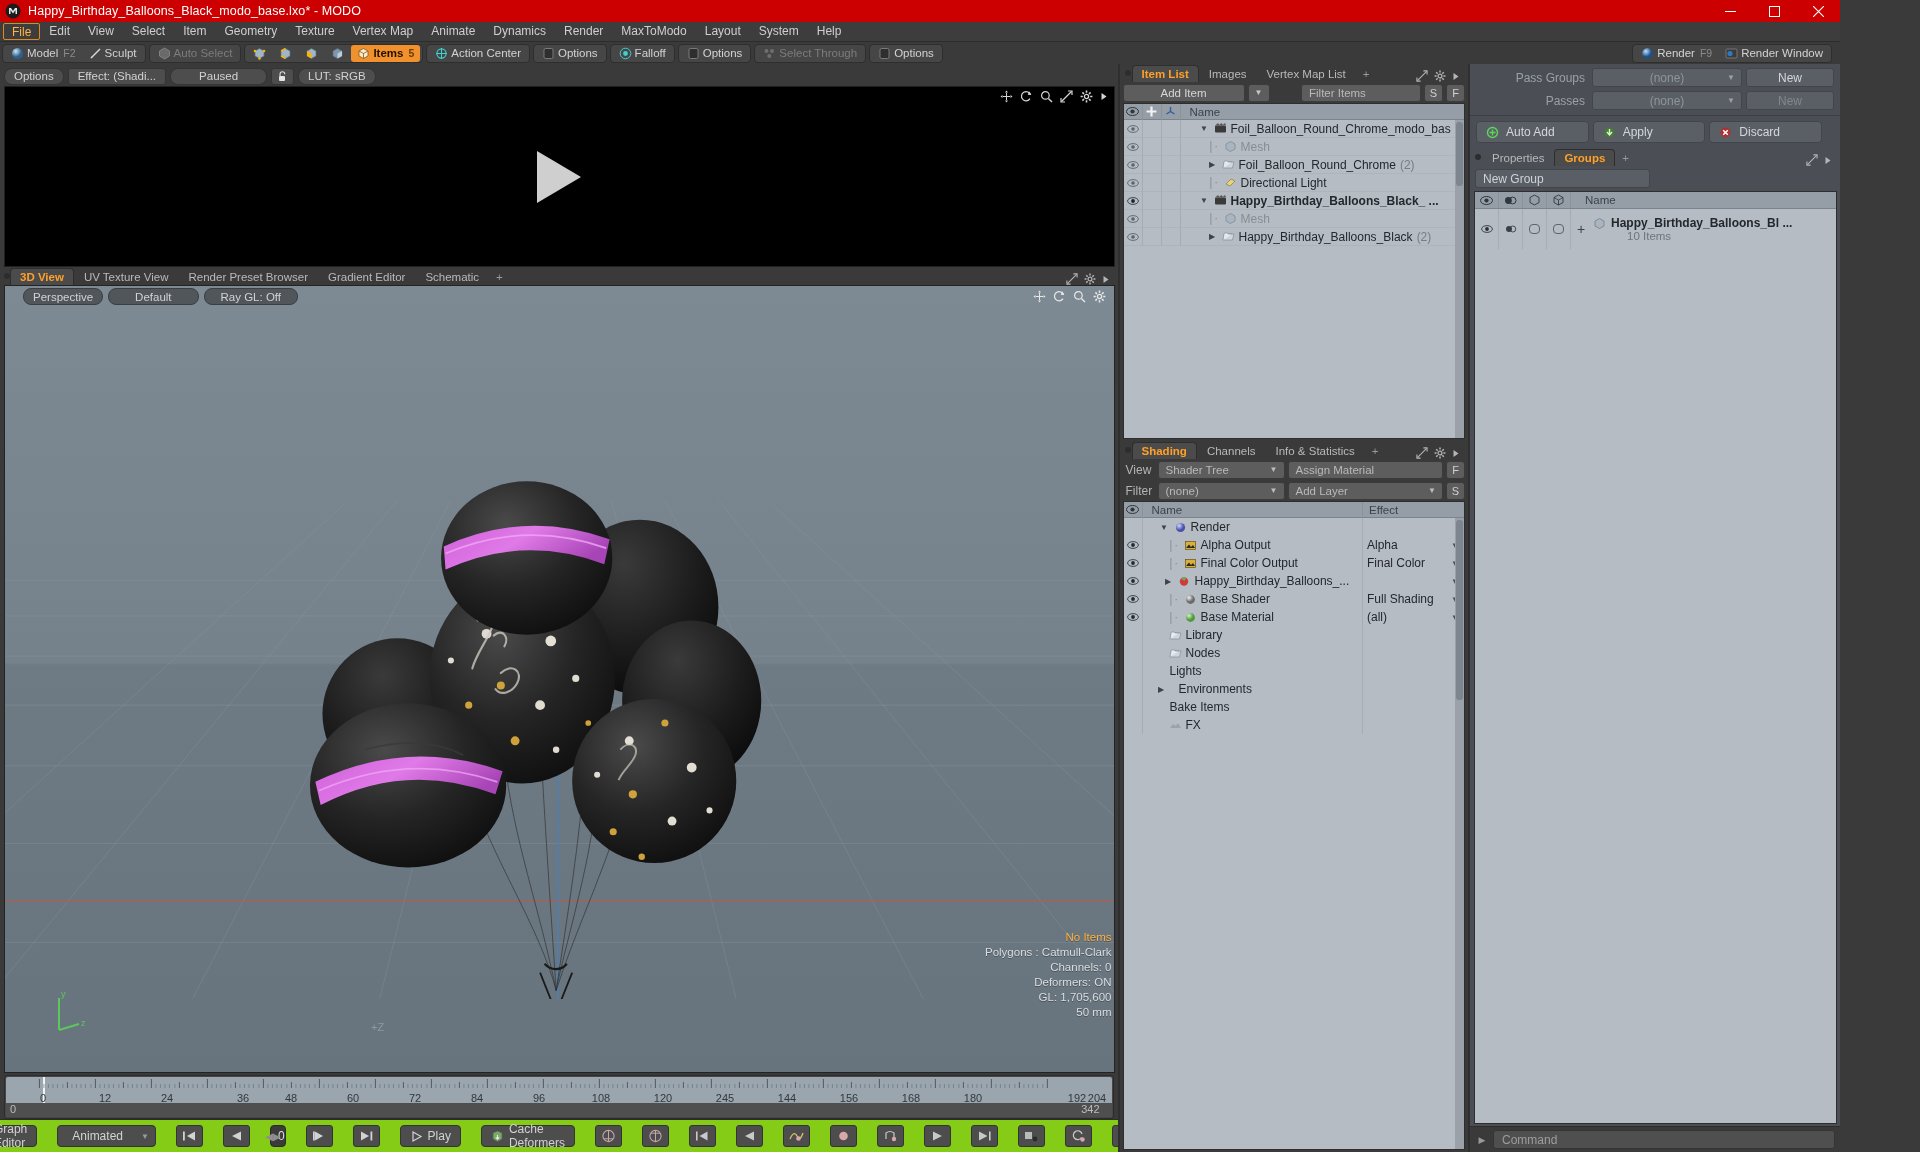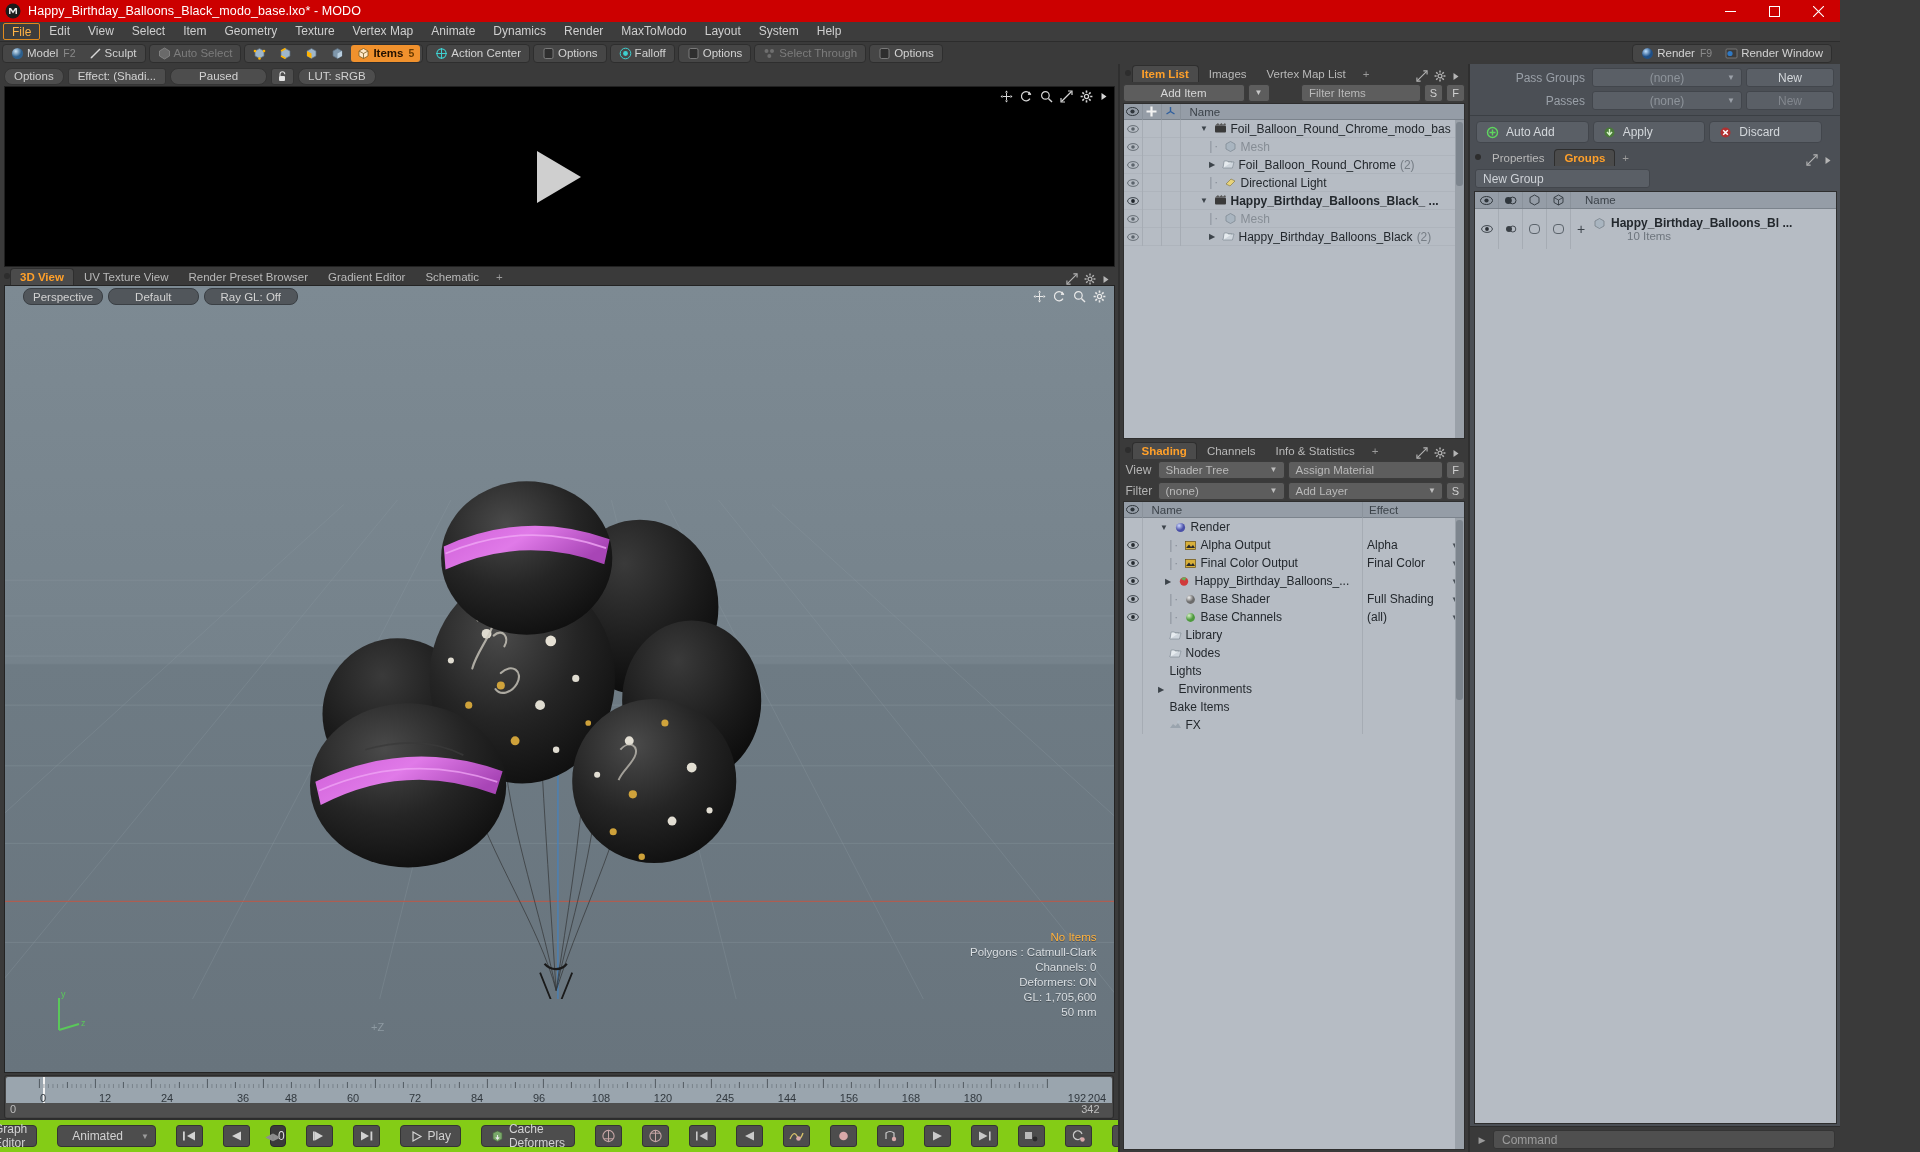--- a/index.html
+++ b/index.html
@@ -66,21 +66,21 @@
   .tabicons{ margin-left:auto; display:flex; gap:6px; align-items:center; padding-right:8px;}
 
   
   .vpwrap{ flex:1 1 auto; position:relative; margin:0 3px 0 4px; border:1px solid #232323; overflow:hidden;}
   .vp3d{ position:absolute; inset:0; background:
        linear-gradient(180deg,#7d8a93 0%, #75828b 48%, #6e7b84 48.2%, #68747d 100%);}
   .vphdr{ position:absolute; left:0; top:0; right:0; height:19px; display:flex; align-items:center; gap:5px; padding:2px 0 0 18px; z-index:5;}
   .vphdr .pbtn{ background:#51565b; border-color:#3a3f44;}
   .vphdr-icons{ margin-left:auto; display:flex; gap:7px; padding-right:8px; align-items:center;}
   .grid{ position:absolute; inset:0; }
-  .stats{ position:absolute; right:17px; bottom:52px; text-align:right; font-size:11.5px; color:#d8dde1; line-height:15px; text-shadow:0 1px 0 #4a5258;}
+  .stats{ position:absolute; right:2px; bottom:52px; text-align:right; font-size:11.5px; color:#d8dde1; line-height:15px; text-shadow:0 1px 0 #4a5258;}
   .stats .hl{ color:#ffb13d; }
   .axisgiz{ position:absolute; left:44px; bottom:36px; width:46px; height:46px;}
   .vplabel{ position:absolute; color:#8e9aa2; font-size:11px;}
 
   
   .timeline{ flex:0 0 44px; padding:2px 4px 0 4px; display:flex; flex-direction:column;}
   .trulerwrap{ border:1px solid #2c2c2c; border-radius:3px; background:#474747; flex:1 1 auto; display:flex; flex-direction:column; overflow:hidden;}
   .truler{ height:26px; background:#9aa5ae; position:relative; margin:1px 1px 0 1px; border-radius:2px 2px 0 0;}
   .truler .tlab{ position:absolute; bottom:-1px; transform:translateX(-50%); font-size:11px; color:#31383e;}
   .tplay{ position:absolute; top:0; bottom:0; width:2px; background:#f3f3f3;}
@@ -1216,21 +1216,21 @@
                     <svg viewBox="0 0 13 13">
                       <defs>
                         <radialGradient id="gn1" cx="33%" cy="28%">
                           <stop offset="0" stop-color="#d8f0c8"></stop>
                           <stop offset="1" stop-color="#4c9a3c"></stop>
                         </radialGradient>
                       </defs>
                       <circle cx="6.5" cy="6.5" r="4.4" fill="url(#gn1)"></circle>
                     </svg>
                   </span>
-                <span>Base Channels</span>
+                <span>Base Material</span>
               </div>
               <div class="ef">
                   <span>(all)</span>
                   <span style="font-size:8px;color:#4a5159">▼</span>
                 </div>
             </div>
 
             <div class="srow">
               <div class="eyes"></div>
               <div class="nm" style="padding-left:26px">

